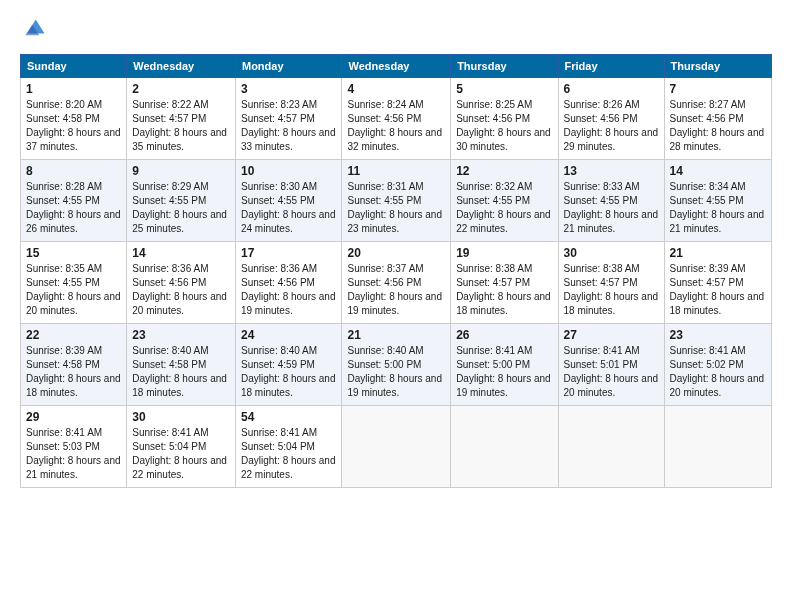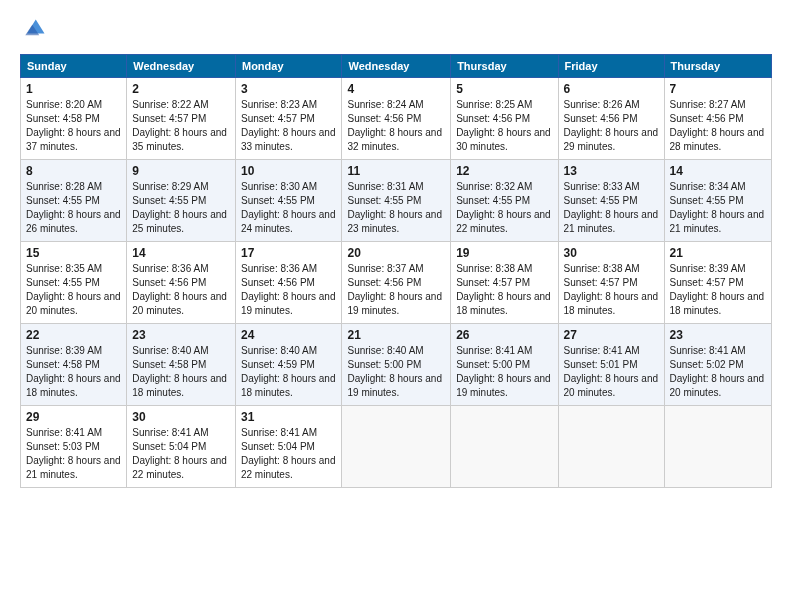--- a/index.html
+++ b/index.html
@@ -370,21 +370,21 @@
       </td>
           <td>
         <span class="day-num">30</span>
         <div class="day-info">
           Sunrise: 8:41 AM<br>
           Sunset: 5:04 PM<br>
           Daylight: 8 hours and 22 minutes.
         </div>
       </td>
           <td>
-        <span class="day-num">31</span>
+        <span class="day-num">54</span>
         <div class="day-info">
           Sunrise: 8:41 AM<br>
           Sunset: 5:04 PM<br>
           Daylight: 8 hours and 22 minutes.
         </div>
       </td>
           <td class="empty-cell"></td>
           <td class="empty-cell"></td>
           <td class="empty-cell"></td>
           <td class="empty-cell"></td>

